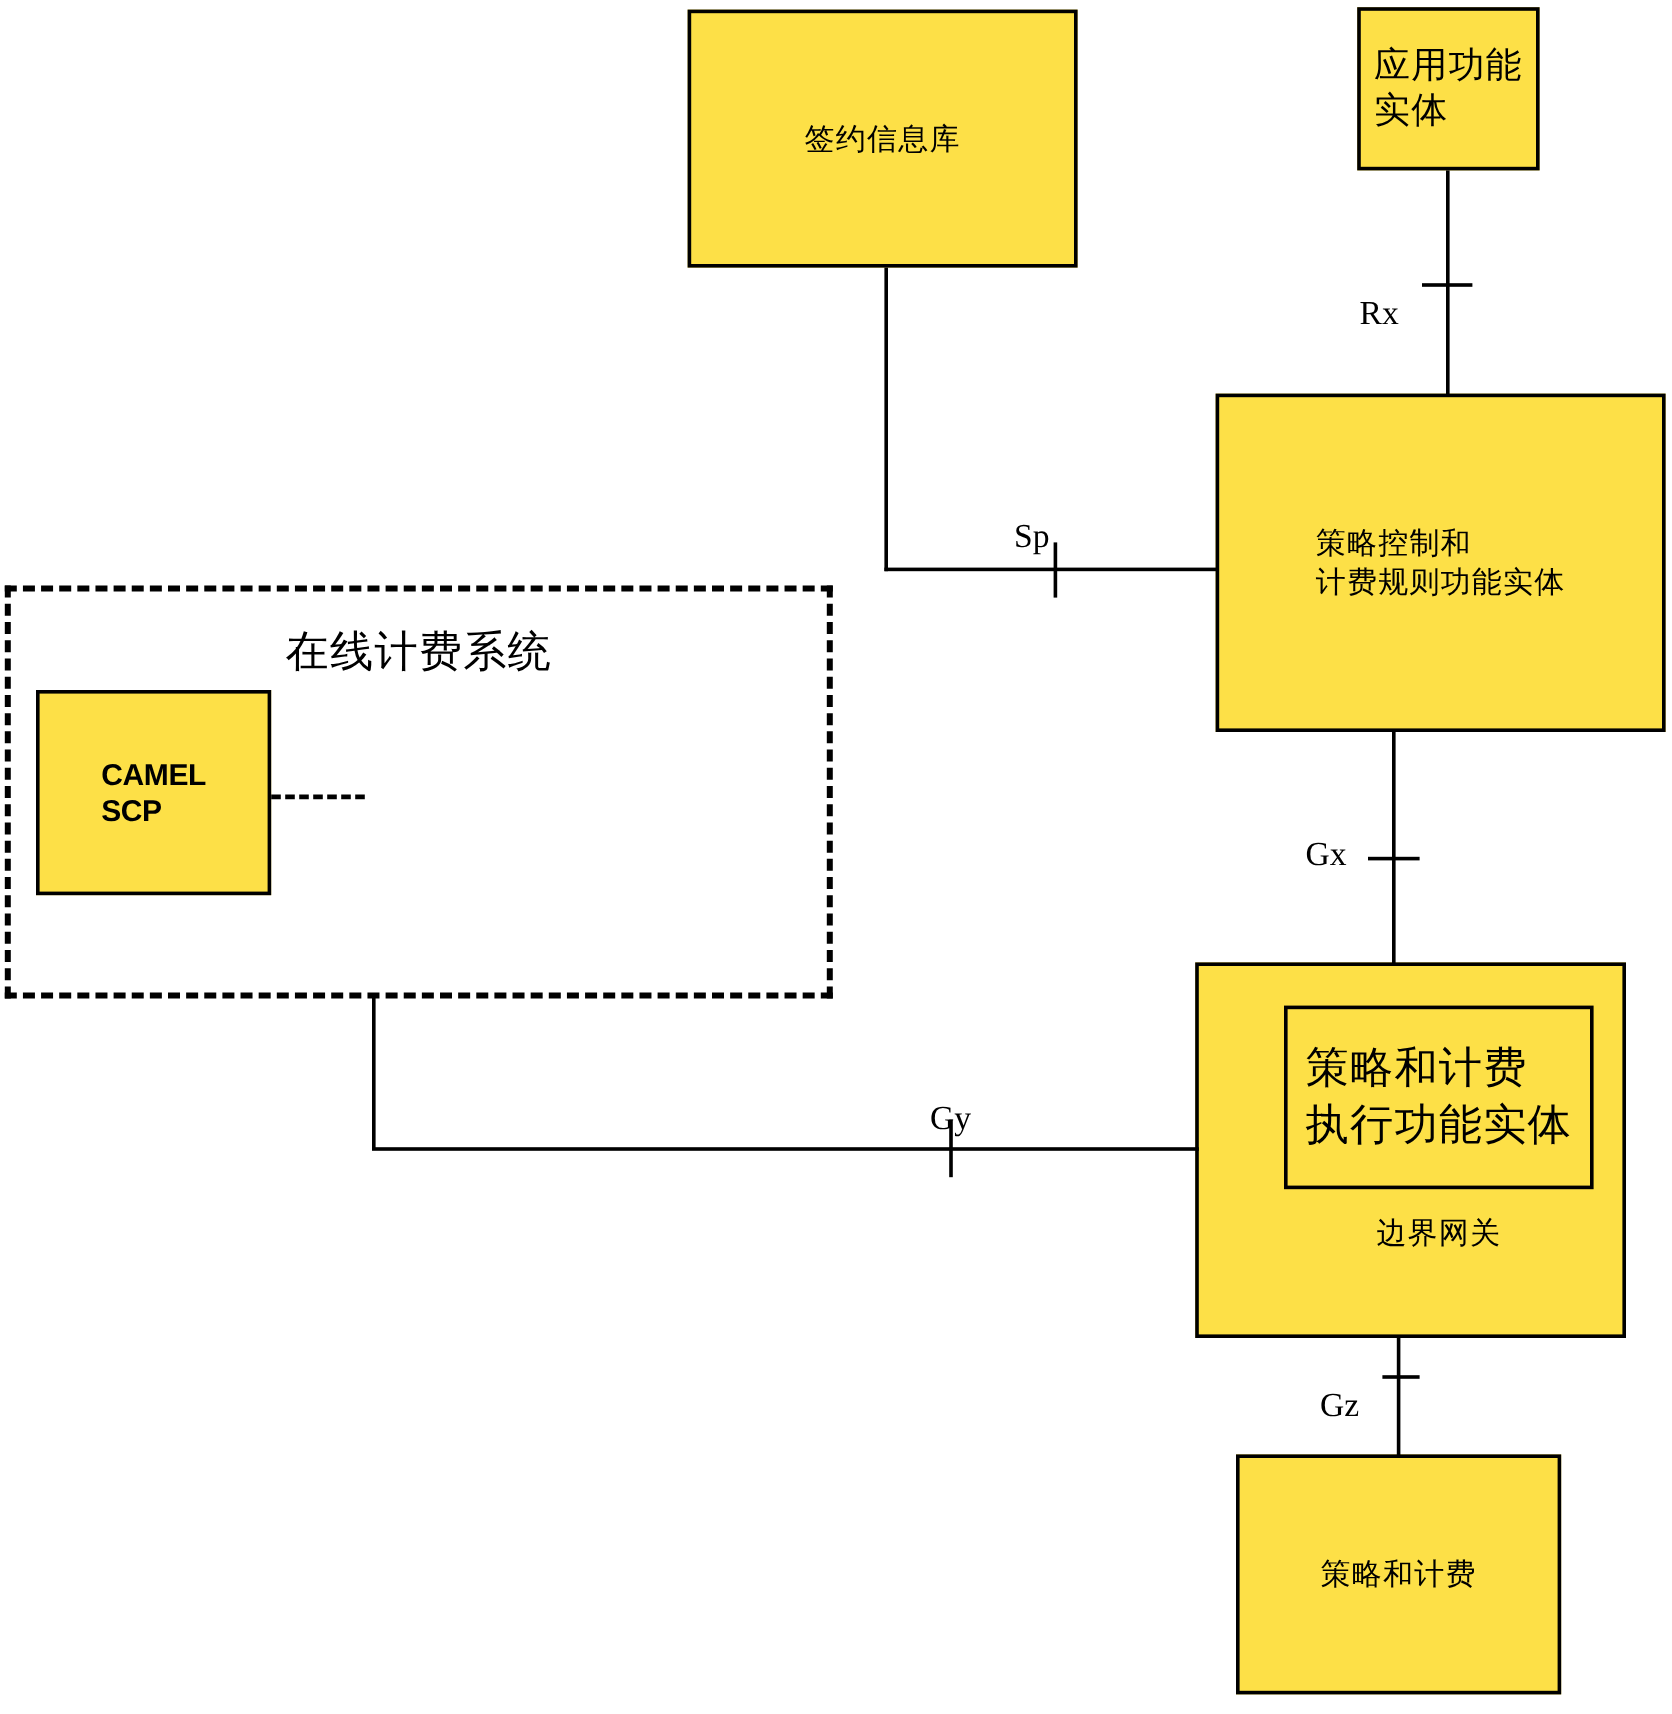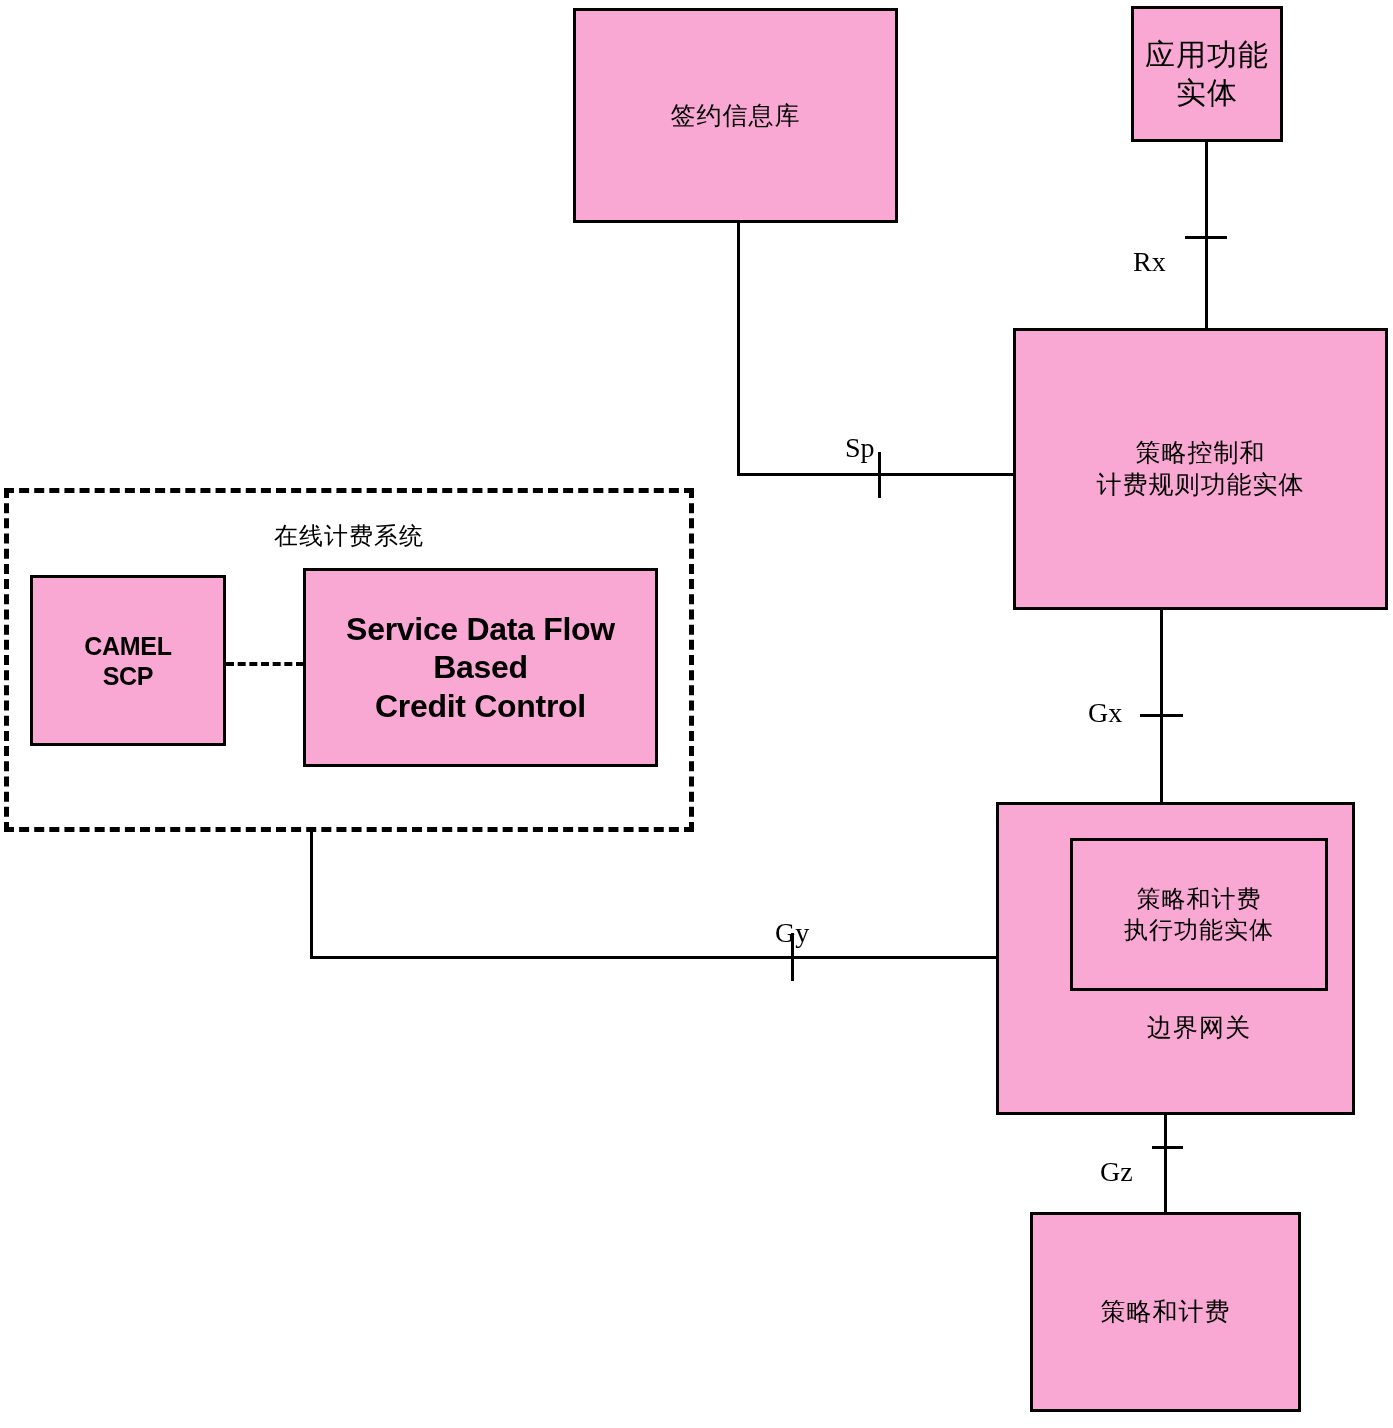--- a/index.html
+++ b/index.html
@@ -14,42 +14,41 @@
     background: #ffffff;
     overflow: hidden;
     font-family: "Liberation Sans", sans-serif;
   }
 
   
   .box {
     position: absolute;
     box-sizing: border-box;
     border: 3px solid #000000;
-    background: #f9a8d4;
+    background: #fde047;
     display: flex;
     align-items: center;
     justify-content: center;
-    text-align: center;
   }
   .dashbox {
     position: absolute;
     box-sizing: border-box;
     border: 5px dashed #000000;
     background: transparent;
   }
 
   
   .cn {
     font-family: "DejaVu Sans", sans-serif;
     color: #000000;
     line-height: 1.28;
     white-space: pre-line;
     letter-spacing: 1px;
   }
-  .cn-29 { font-size: 24px; }
+  .cn-29 { font-size: 36px; }
   .cn-30 { font-size: 30px; }
   .cn-31 { font-size: 25px; }
 
   .en {
     font-family: "Liberation Sans", sans-serif;
     font-weight: bold;
     color: #000000;
     line-height: 1.2;
     white-space: pre-line;
     letter-spacing: -0.3px;
@@ -120,25 +119,20 @@
 
   <div style="position:absolute; left:4px; top:521px; width:690px; text-align:center;">
     <span class="cn cn-29">在线计费系统</span>
   </div>
 
   <div class="box" style="left:30px; top:575px; width:196px; height:171px;">
     <span class="en en-34">CAMEL
 SCP</span>
   </div>
 
-  <div class="box" style="left:303px; top:568px; width:355px; height:199px;">
-    <span class="en en-32" style="width:372px;">Service Data Flow
-Based
-Credit Control</span>
-  </div>
 
   <div class="dotline" style="left:226px; top:662px; width:78px;"></div>
 
   <div class="box" style="left:996px; top:802px; width:359px; height:313px; display:block;">
   </div>
 
   <div class="box" style="left:1070px; top:838px; width:258px; height:153px;">
     <span class="cn cn-29">策略和计费
 执行功能实体</span>
   </div>

